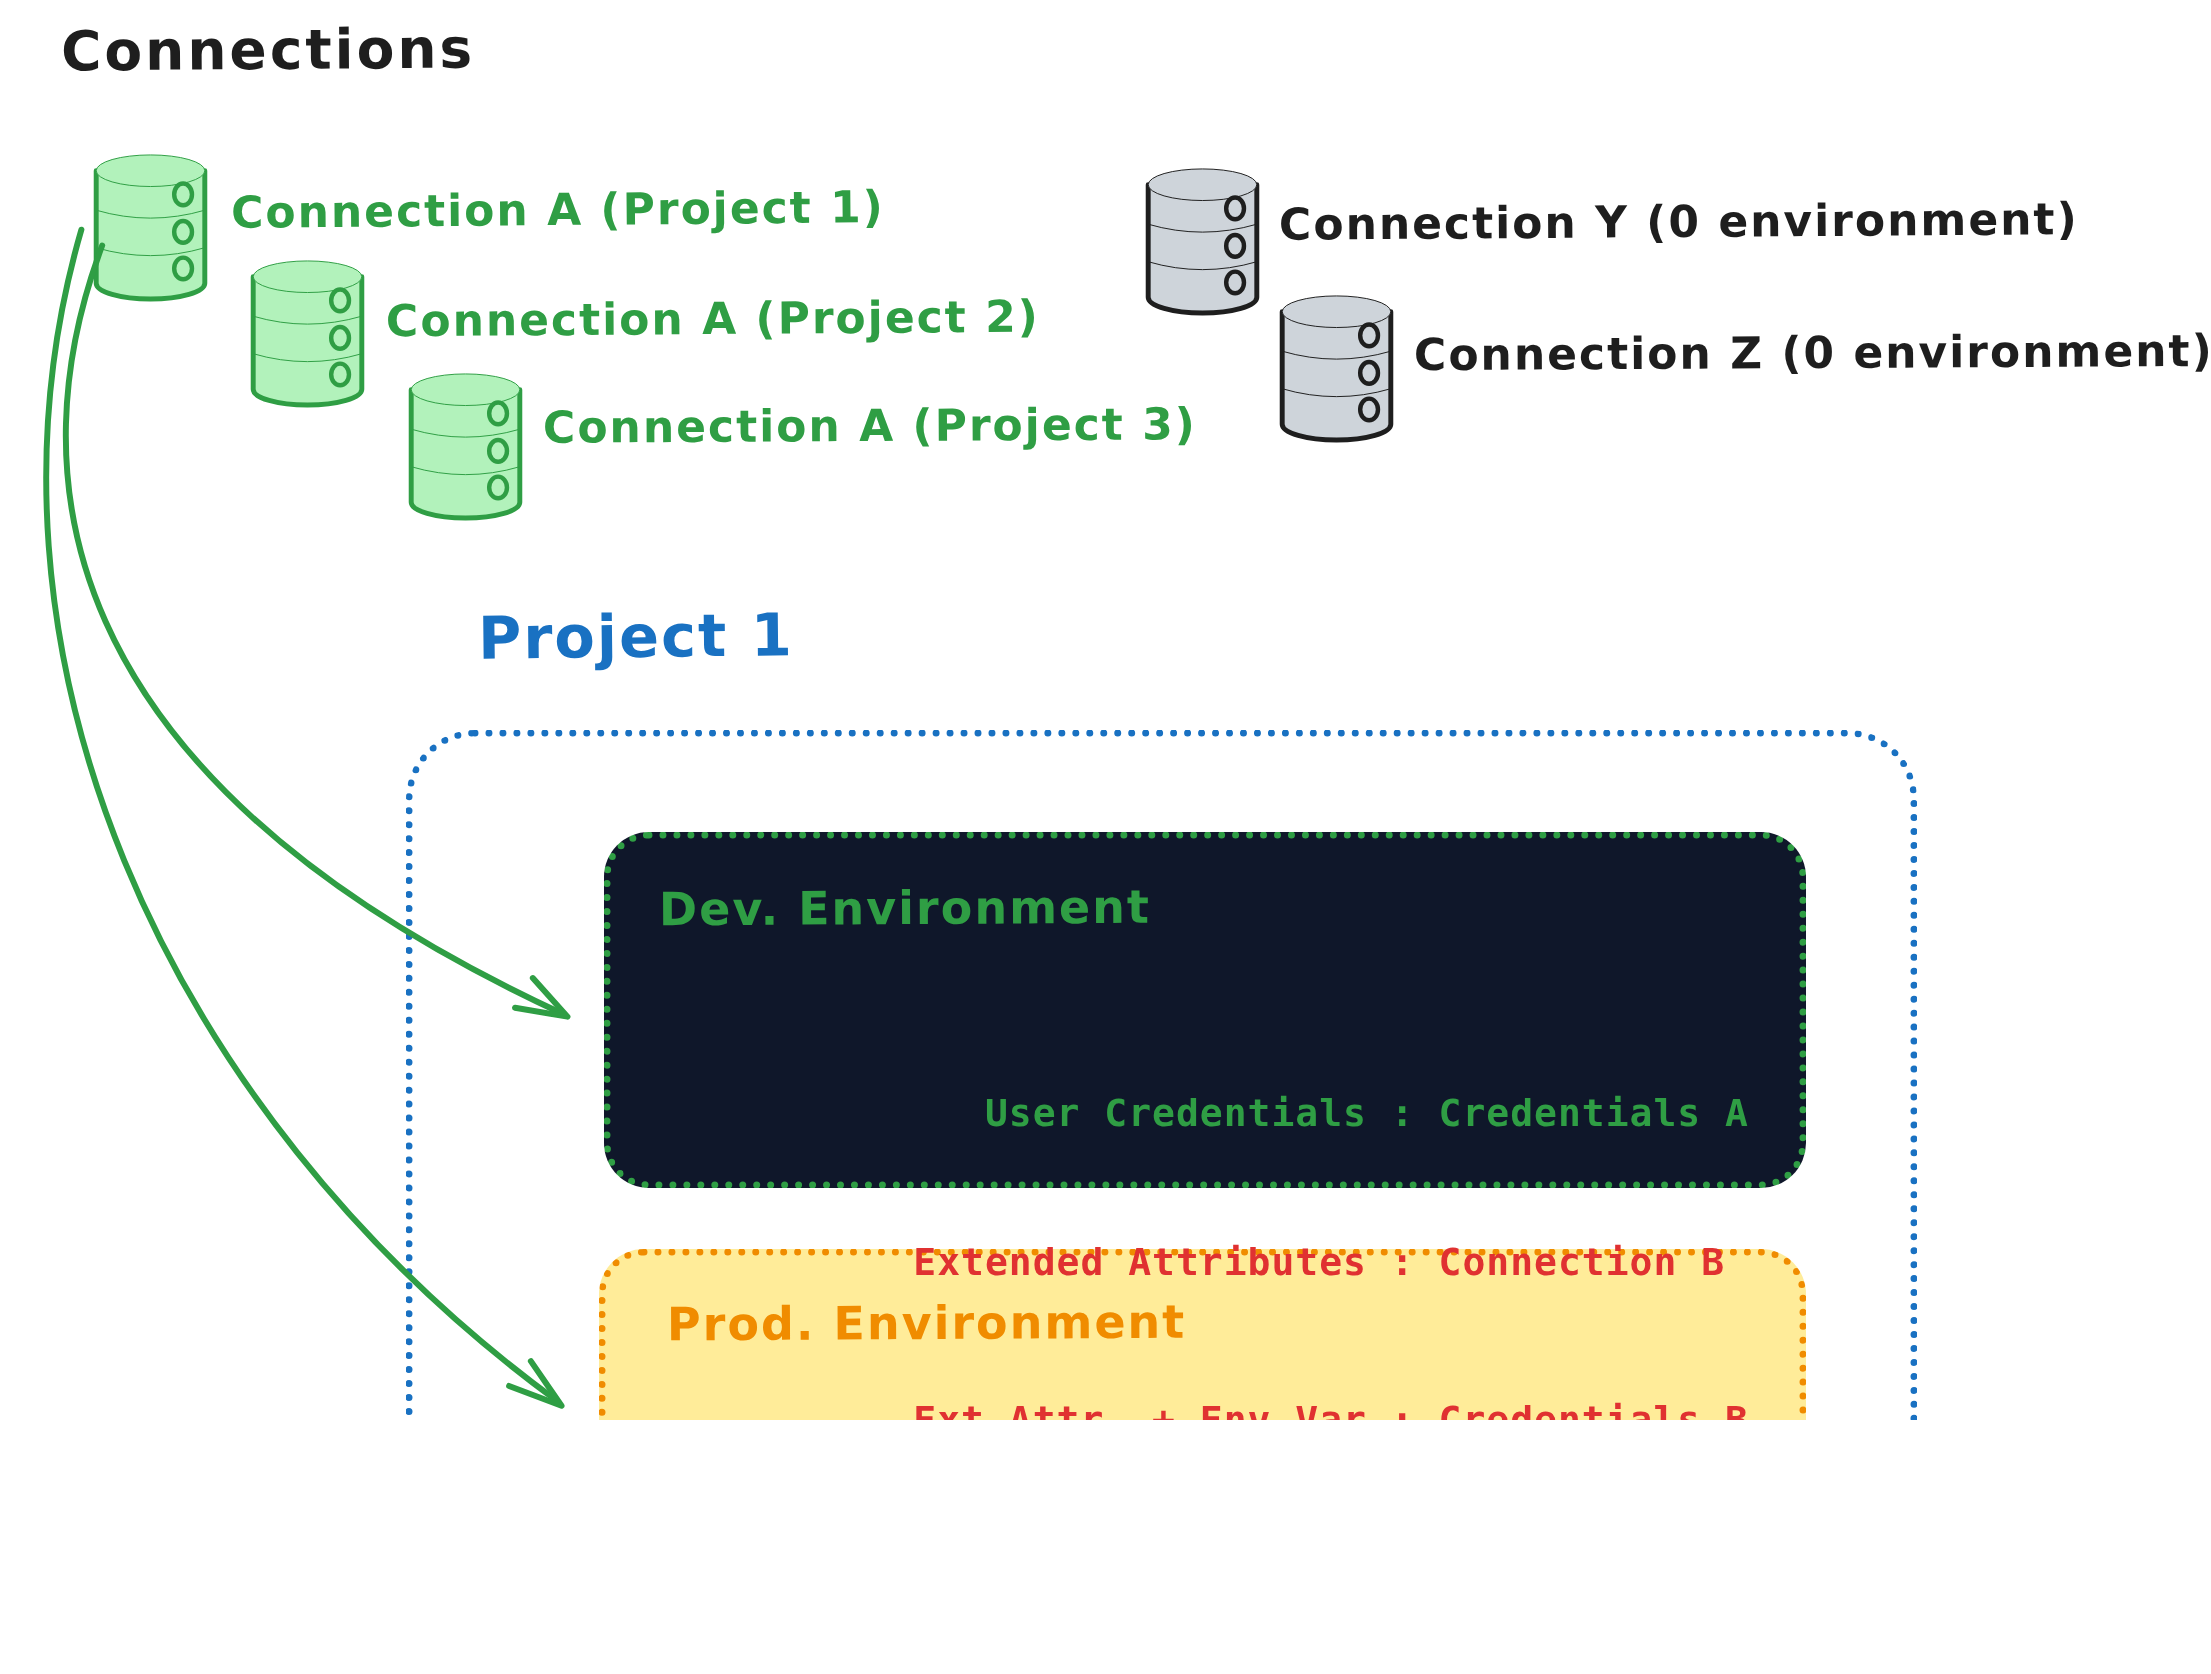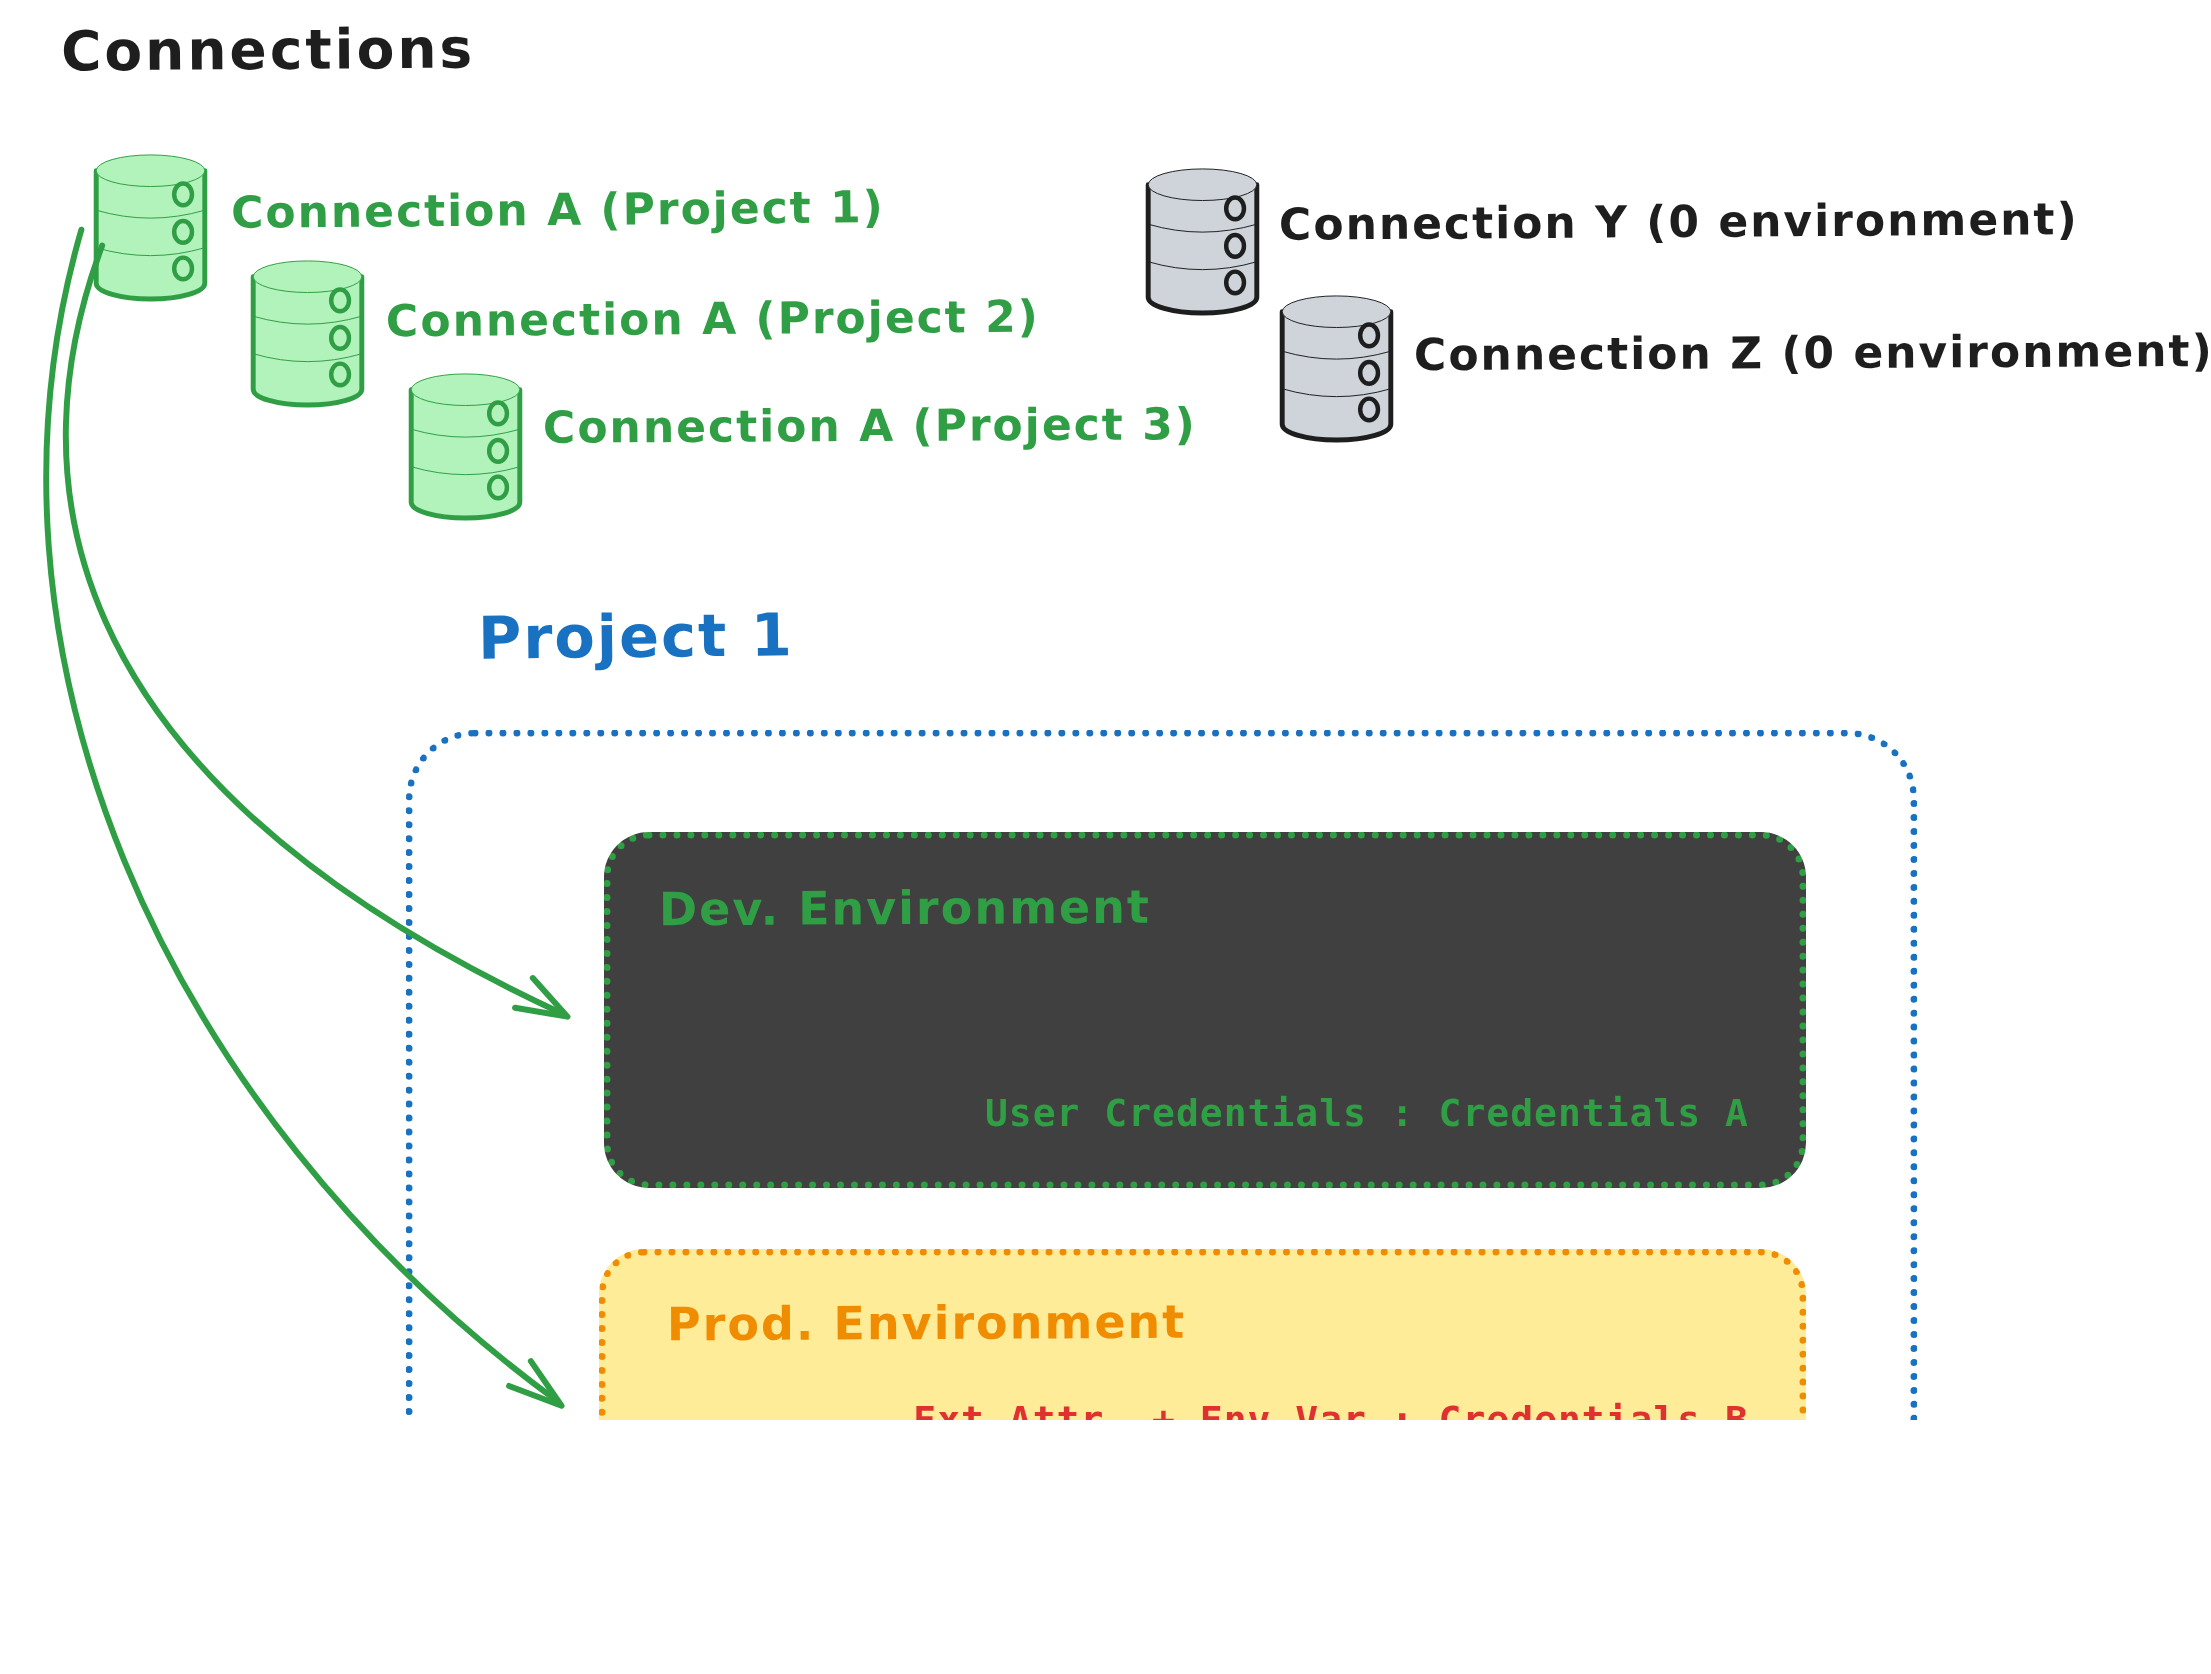--- a/index.html
+++ b/index.html
@@ -19,21 +19,21 @@
   .project-title{font-size:59px;font-weight:bold;color:#1971c2;letter-spacing:2px;transform:rotate(-0.6deg);}
   .env-title{font-size:46px;font-weight:bold;letter-spacing:2px;transform:rotate(-0.3deg);}
   
   .project-box{
     left:406px;top:730px;width:1497px;height:914px;
     border:7px dotted #1971c2;border-radius:69px;background:transparent;
   }
   .env-box{border-radius:45px;}
   .dev-box{
     left:604px;top:832px;width:1188px;height:342px;
-    background:#404040;border:7px dotted #2f9e44;
+    background:#0f172a;border:7px dotted #2f9e44;
   }
   .dev-box .env-title{color:#2f9e44;position:absolute;left:48px;top:42px;}
   .prod-box{
     left:599px;top:1249px;width:1193px;height:337px;
     background:#ffec99;border:7px dotted #f08c00;
   }
   .prod-box .env-title{color:#f08c00;position:absolute;left:61px;top:40px;}
   .mono-note{
     position:absolute;right:50px;bottom:42px;text-align:left;
     font-family:"DejaVu Sans Mono", monospace;font-size:38px;font-weight:bold;
@@ -135,20 +135,21 @@
   <div class="abs project-box"></div>
 
   <div class="abs env-box dev-box">
     <div class="env-title">Dev. Environment</div>
     <div class="mono-note green">User Credentials : Credentials A</div>
   </div>
 
   <div class="abs env-box prod-box">
     <div class="env-title">Prod. Environment</div>
     <div class="mono-note red">
+      <div>Extended Attributes : Connection B</div>
       <div>Ext.Attr. + Env.Var : Credentials B</div>
     </div>
   </div>
 
   <svg class="abs arrows" viewBox="0 0 2234 1691">
     <g>
       <path d="M 103 248 C 20 470, 40 780, 568 1024"></path>
       <polyline points="538,988 573,1027 520,1018"></polyline>
     </g>
     <g>

